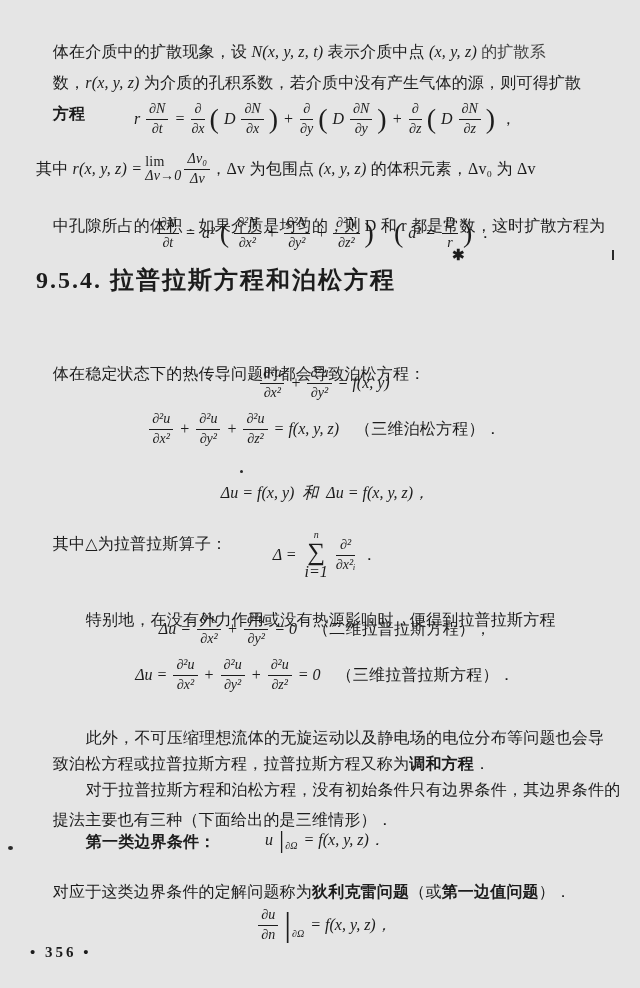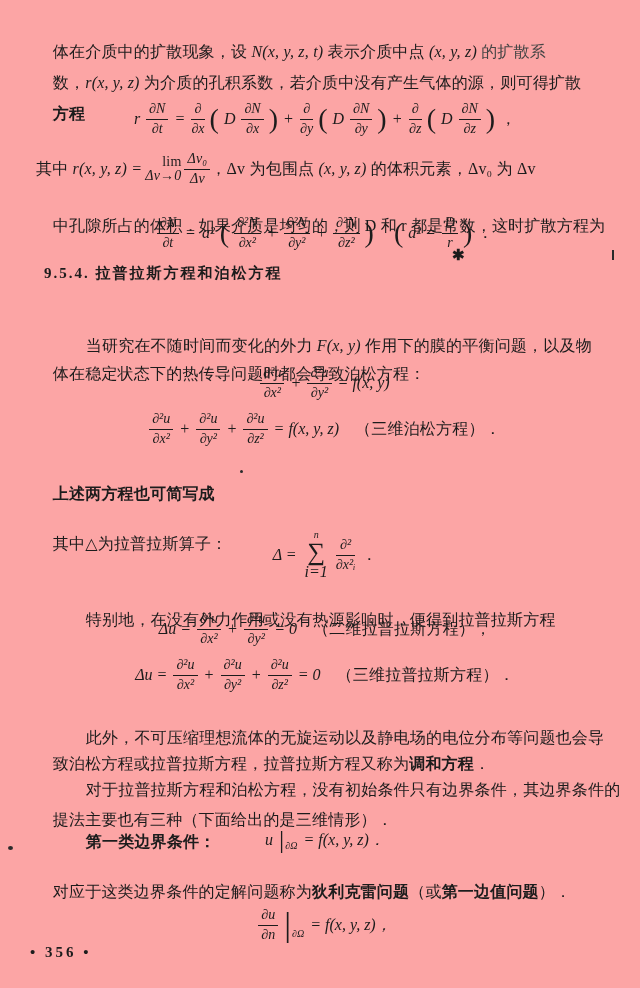--- a/index.html
+++ b/index.html
@@ -1,39 +1,39 @@
 <!DOCTYPE html>
 <html><head>
 <meta charset="utf-8">
 <style>
   html,body{margin:0;padding:0;background:#ffffff;}
-  .page{position:relative;width:640px;height:988px;background:#fca5a5;overflow:hidden;
+  .page{position:relative;width:640px;height:988px;background:#e5e5e5;overflow:hidden;
         color:#1c1c1c;font-family:"Liberation Serif","DejaVu Serif",serif;}
   .ln{position:absolute;left:36px;right:26px;font-size:16px;line-height:24px;
       letter-spacing:0.2px;white-space:pre;}
   .flexln{display:flex;align-items:center;}
   .indent{padding-left:33px;}
   .b{font-weight:bold;}
   .m{font-style:italic;}
   .dim{color:#454545;}
-  .hd{position:absolute;left:36px;font-size:15px;font-weight:bold;letter-spacing:2px;margin-left:8px;}
+  .hd{position:absolute;left:36px;font-size:24px;font-weight:bold;letter-spacing:2px;}
   .eq{position:absolute;left:36px;right:26px;display:flex;align-items:center;
       justify-content:center;font-size:16px;gap:6px;white-space:pre;}
   .frac{display:inline-flex;flex-direction:column;text-align:center;line-height:1.15;
         font-size:14px;font-style:italic;}
   .fr-t{display:block;border-bottom:1.4px solid #1b1b1b;padding:0 3px 1px;}
   .fr-b{display:block;padding-top:1px;}
   .bp{font-size:28px;font-weight:400;line-height:1;margin:0 -1px;}
   .op{margin:0 1px;}
   .lbl{margin-left:10px;letter-spacing:0.2px;}
   .sum{display:inline-flex;flex-direction:column;align-items:center;line-height:1;margin:0 2px;}
   .sum-t{font-size:10px;font-style:italic;}
   .sum-s{font-size:25px;line-height:0.95;}
   .sum-b{font-size:16px;font-style:italic;}
-  .lim{display:inline-flex;flex-direction:column;align-items:flex-end;line-height:1;margin:0 3px;}
+  .lim{display:inline-flex;flex-direction:column;align-items:flex-start;line-height:1;margin:0 3px;}
   .lim-t{font-size:14px;}
   .lim-b{font-size:14px;font-style:italic;}
   .evw{display:inline-flex;align-items:flex-end;}
   .ebar{font-size:26px;font-weight:300;line-height:0.9;}
   .esub{font-size:10px;font-style:italic;margin:0 0 1px 1px;}
   .star{position:absolute;font-size:15px;font-weight:bold;}
   .speck{position:absolute;background:#2a2a2a;border-radius:50%;}
   .tick{position:absolute;background:#2a2a2a;}
   .footer{position:absolute;left:30px;font-size:15px;font-weight:bold;letter-spacing:3px;}
 </style>
@@ -106,23 +106,20 @@
     <span class="frac"><span class="fr-t">D</span><span class="fr-b">r</span></span>
     <span class="bp">)</span>
     <span>．</span>
   </div>
   <span class="star" style="left:452px;top:246px">✱</span>
 
   <div class="hd" style="top:264px">
     <span>9.5.4. 拉普拉斯方程和泊松方程</span>
   </div>
 
-  <div class="ln indent" style="top:310px">
-    <span>当研究在不随时间而变化的外力 </span><span class="m">F(x, y)</span><span> 作用下的膜的平衡问题，以及物</span>
-  </div>
   <div class="ln" style="top:338px">
     <span>体在稳定状态下的热传导问题时都会导致泊松方程：</span>
   </div>
 
   <div class="eq" style="top:360px;height:46px">
     <span class="frac"><span class="fr-t">∂²u</span><span class="fr-b">∂x²</span></span>
     <span class="op">+</span>
     <span class="frac"><span class="fr-t">∂²u</span><span class="fr-b">∂y²</span></span>
     <span class="m">= f(x, y)</span>
   </div>
@@ -130,24 +127,24 @@
   <div class="eq" style="top:406px;height:46px">
     <span class="frac"><span class="fr-t">∂²u</span><span class="fr-b">∂x²</span></span>
     <span class="op">+</span>
     <span class="frac"><span class="fr-t">∂²u</span><span class="fr-b">∂y²</span></span>
     <span class="op">+</span>
     <span class="frac"><span class="fr-t">∂²u</span><span class="fr-b">∂z²</span></span>
     <span class="m">= f(x, y, z)</span>
     <span class="lbl">（三维泊松方程）．</span>
   </div>
 
-  <div class="ln b" style="top:458px">
-    <span>上述两方程也可简写成</span>
-  </div>
-
+
+  <div class="eq" style="top:480px;height:26px">
+    <span class="m">Δu = f(x, y)  和  Δu = f(x, y, z)，</span>
+  </div>
 
   <div class="ln" style="top:508px">
     <span>其中△为拉普拉斯算子：</span>
   </div>
 
   <div class="eq" style="top:528px;height:54px">
     <span class="m">Δ =</span>
     <span class="sum"><span class="sum-t">n</span><span class="sum-s">∑</span><span class="sum-b">i=1</span></span>
     <span class="frac"><span class="fr-t">∂²</span><span class="fr-b">∂x²ᵢ</span></span>
     <span>．</span>

